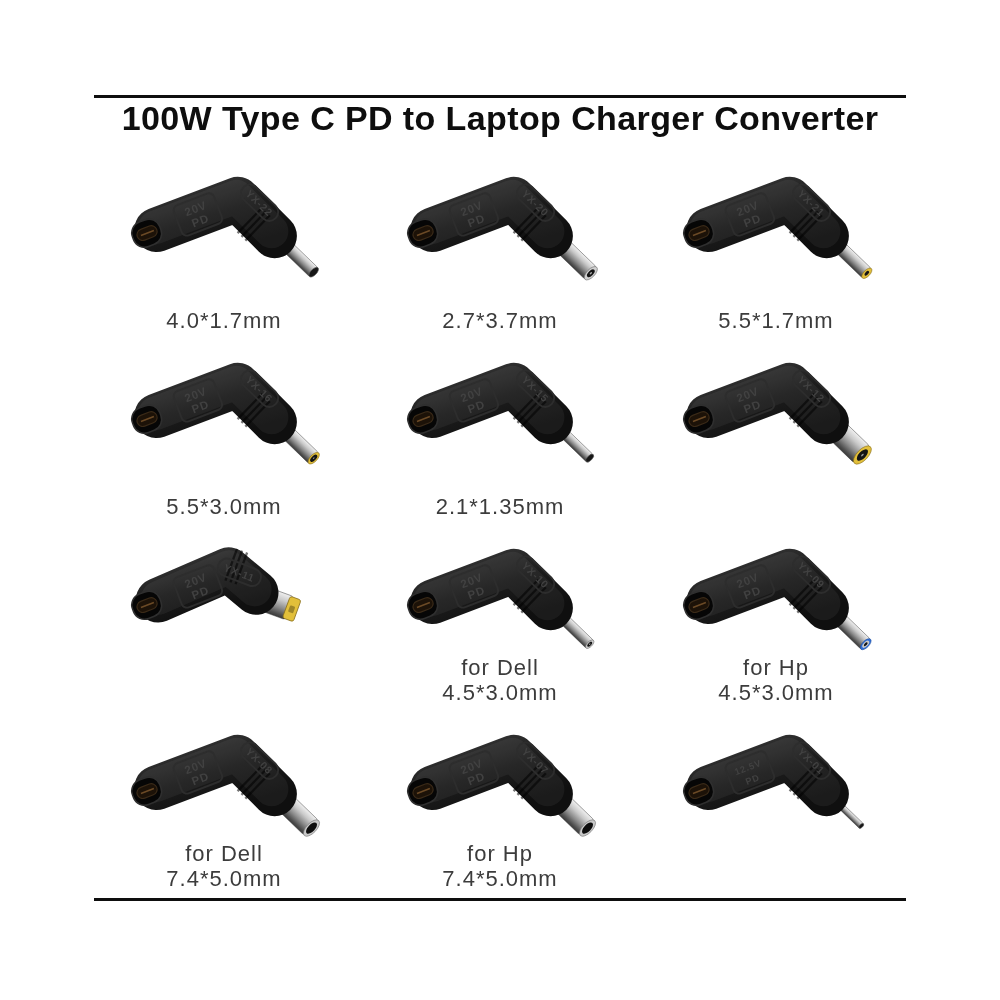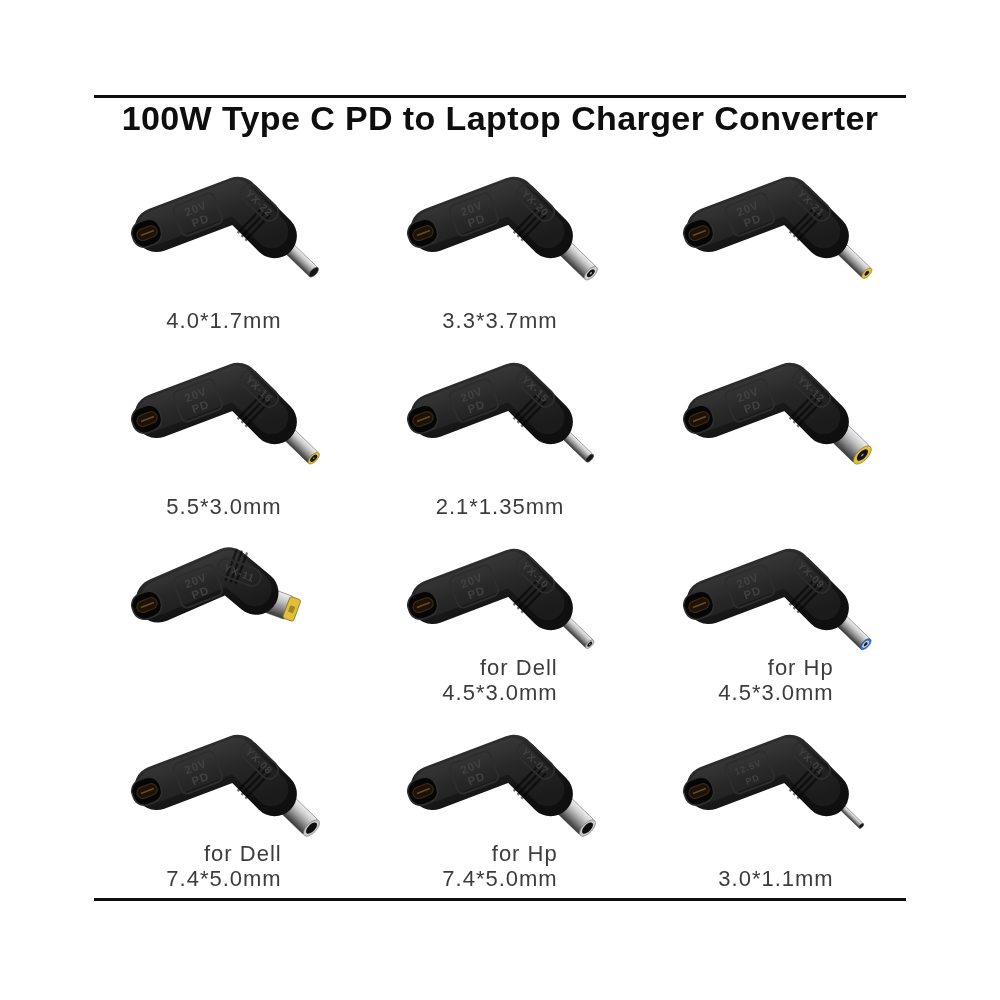--- a/index.html
+++ b/index.html
@@ -14,21 +14,21 @@
   }
   .grid{
     width:828px;margin:12px auto 0;
     display:grid;grid-template-columns:repeat(3,1fr);
   }
   .cell{margin:0;height:186px;display:flex;flex-direction:column;align-items:center;}
   .photo{width:252px;height:132px;flex:0 0 auto;}
   .photo svg{width:100%;height:100%;display:block;}
   .cap{
     flex:1 1 auto;display:flex;flex-direction:column;justify-content:flex-end;
-    text-align:right;font-size:22px;line-height:1.16;letter-spacing:1px;
+    text-align:center;font-size:22px;line-height:1.16;letter-spacing:1px;
     color:#3c3c3c;padding-bottom:2px;
   }
   .cap span{display:block;}
   .bottom-rule{width:812px;margin:4px auto 0;border-top:3px solid #0e0e0e;}
 </style>
 </head>
 <body>
 
 <div class="page">
   <div class="header">
@@ -127,21 +127,21 @@
     <text x="0" y="-3" text-anchor="middle" font-family="Liberation Sans, sans-serif" font-size="15" font-weight="bold" fill="#414141" letter-spacing="1">20V</text>
     <text x="0" y="14" text-anchor="middle" font-family="Liberation Sans, sans-serif" font-size="15" font-weight="bold" fill="#414141" letter-spacing="1">PD</text>
   </g>
             <g transform="translate(176,69) rotate(44)">
       <rect x="-29" y="-12" width="58" height="23" rx="11" fill="none" stroke="#2d2d2d" stroke-width="2.5"></rect>
       <text x="0" y="5" text-anchor="middle" font-family="Liberation Sans, sans-serif" font-size="13.5" font-weight="bold" fill="#414141" letter-spacing="1">YX-20</text>
     </g>
   </svg>
         </div>
       <figcaption class="cap">
-        <span>3.3*3.7mm</span>
+        <span>2.7*3.7mm</span>
         <span></span>
       </figcaption>
     </figure>
     <figure class="cell">
       <div class="photo">
           <svg viewBox="0 0 260 172" xmlns="http://www.w3.org/2000/svg">
     <defs>
     <linearGradient id="mG2" x1="0" y1="0" x2="0" y2="1">
       <stop offset="0%" stop-color="#f0f0f0"></stop>
                 <stop offset="30%" stop-color="#c9c9c9"></stop>
@@ -177,20 +177,24 @@
     <rect x="-28" y="-21" width="56" height="42" rx="7" fill="none" stroke="#2d2d2d" stroke-width="2.5"></rect>
     <text x="0" y="-3" text-anchor="middle" font-family="Liberation Sans, sans-serif" font-size="15" font-weight="bold" fill="#414141" letter-spacing="1">20V</text>
     <text x="0" y="14" text-anchor="middle" font-family="Liberation Sans, sans-serif" font-size="15" font-weight="bold" fill="#414141" letter-spacing="1">PD</text>
   </g>
             <g transform="translate(176,69) rotate(44)">
       <rect x="-29" y="-12" width="58" height="23" rx="11" fill="none" stroke="#2d2d2d" stroke-width="2.5"></rect>
       <text x="0" y="5" text-anchor="middle" font-family="Liberation Sans, sans-serif" font-size="13.5" font-weight="bold" fill="#414141" letter-spacing="1">YX-21</text>
     </g>
   </svg>
         </div>
+      <figcaption class="cap">
+        <span>5.5*1.7mm</span>
+        <span></span>
+      </figcaption>
     </figure>
     <figure class="cell">
       <div class="photo">
           <svg viewBox="0 0 260 172" xmlns="http://www.w3.org/2000/svg">
     <defs>
     <linearGradient id="mG3" x1="0" y1="0" x2="0" y2="1">
       <stop offset="0%" stop-color="#f0f0f0"></stop>
                 <stop offset="30%" stop-color="#c9c9c9"></stop>
       <stop offset="62%" stop-color="#8a8a8a"></stop>
                 <stop offset="88%" stop-color="#4e4e4e"></stop>
@@ -626,21 +630,17 @@
     <rect x="-28" y="-21" width="56" height="42" rx="7" fill="none" stroke="#2d2d2d" stroke-width="2.5"></rect>
     <text x="0" y="-3" text-anchor="middle" font-family="Liberation Sans, sans-serif" font-size="12" font-weight="bold" fill="#414141" letter-spacing="1">12.5V</text>
     <text x="0" y="14" text-anchor="middle" font-family="Liberation Sans, sans-serif" font-size="12" font-weight="bold" fill="#414141" letter-spacing="1">PD</text>
   </g>
             <g transform="translate(176,69) rotate(44)">
       <rect x="-29" y="-12" width="58" height="23" rx="11" fill="none" stroke="#2d2d2d" stroke-width="2.5"></rect>
       <text x="0" y="5" text-anchor="middle" font-family="Liberation Sans, sans-serif" font-size="13.5" font-weight="bold" fill="#414141" letter-spacing="1">YX-01</text>
     </g>
   </svg>
         </div>
-      <figcaption class="cap">
-        <span>3.0*1.1mm</span>
-        <span></span>
-      </figcaption>
     </figure>
   </div>
 
   <div class="bottom-rule"></div>
 </div>
 
 </body></html>

